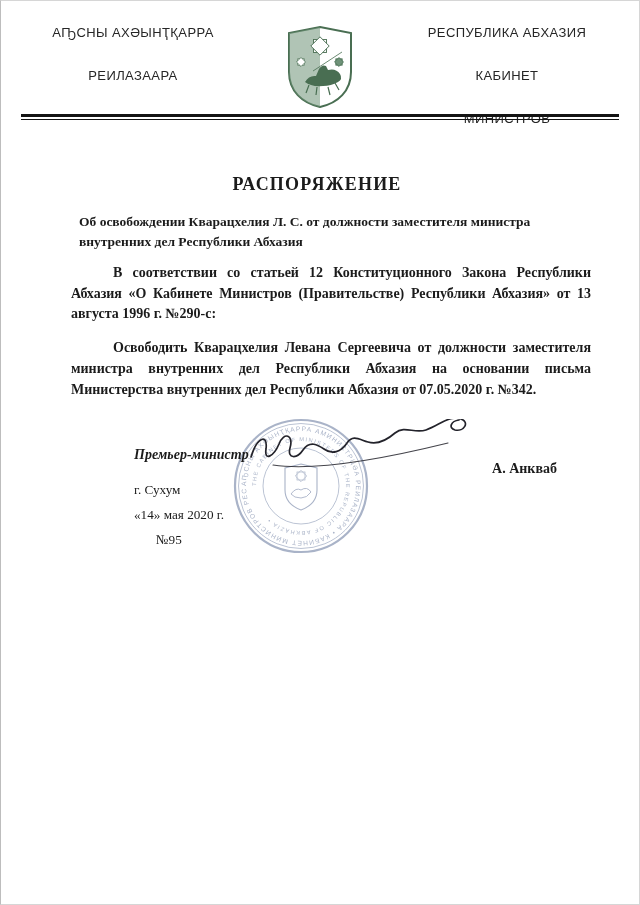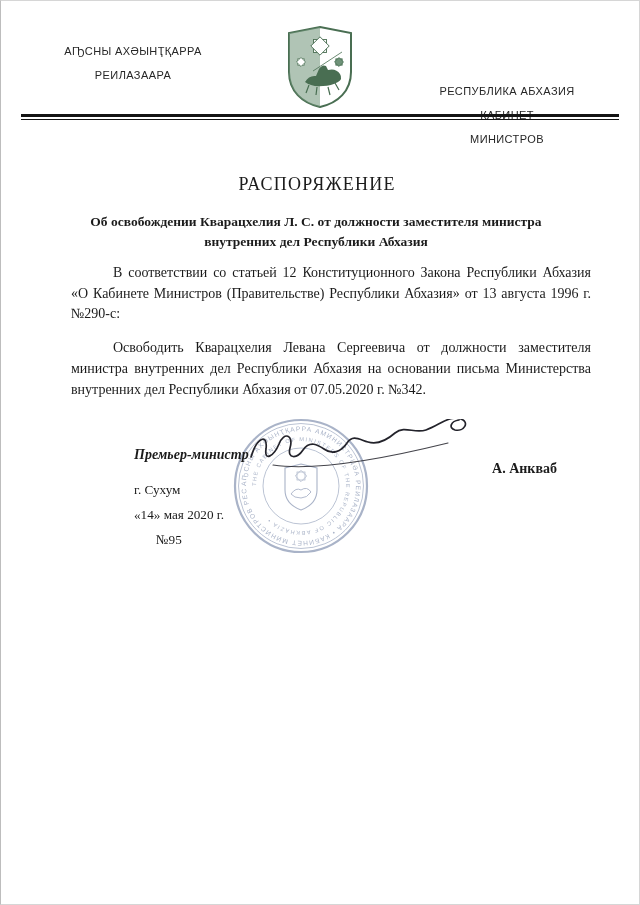--- a/index.html
+++ b/index.html
@@ -7,45 +7,45 @@
   body {
     width:640px; height:905px; position:relative; overflow:hidden;
     font-family:"Liberation Serif", serif; color:#1b1b1b;
   }
   .page {
     position:absolute; inset:0; background:#fff;
     border:1px solid #d6d6d6; border-left-color:#bdbdbd;
   }
   
   .hdr-block {
-    position:absolute; top:44px; width:212px; text-align:center;
-    font-family:"Liberation Sans", sans-serif; font-size:11px;
+    position:absolute; top:24px; width:212px; text-align:center;
+    font-family:"Liberation Sans", sans-serif; font-size:13px;
     letter-spacing:.4px; color:#262626;
-    display:flex; flex-direction:column; gap:12px;
+    display:flex; flex-direction:column; gap:28px;
   }
   .hdr-left  { left:26px; }
-  .hdr-right { right:26px;margin-top:40px; }
+  .hdr-right { right:26px; }
   .emblem { position:absolute; top:23px; left:50%; transform:translateX(-50%); width:74px; height:86px; }
   .rule {
     position:absolute; top:113px; left:20px; right:20px;
     border-top:3px solid #141414;
   }
   .rule::after { content:""; display:block; margin-top:2px; border-top:1px solid #141414; }
   
   .title {
     position:absolute; top:173px; left:0; right:6px; text-align:center;
-    font-weight:normal; font-size:18px; letter-spacing:1.2px;
+    font-weight:bold; font-size:18px; letter-spacing:1.2px;
   }
   .subject {
-    position:absolute; top:211px; left:78px; right:86px; text-align:center;
+    position:absolute; top:211px; left:78px; right:86px; 
     font-weight:bold; font-size:13.5px; line-height:1.5;
   }
   .bodytext {
     position:absolute; top:262px; left:70px; right:48px;
-    font-size:14px; line-height:1.48; text-align:justify;
+    font-size:14px; line-height:1.48; text-align:justify;font-weight:bold;
   }
   .bodytext p { text-indent:42px; margin-bottom:13px; }
   
   .sig-role { position:absolute; top:446px; left:133px; font-weight:bold; font-size:14px; z-index:3;font-style:italic; }
   .sig-name { position:absolute; top:446px; right:82px; font-weight:bold; font-size:14px; z-index:3;margin-top:14px; }
   .stamp { position:absolute; top:414px; left:229px; width:142px; height:142px; opacity:.82; z-index:2; }
   .autograph { position:absolute; top:418px; left:242px; width:238px; height:58px; z-index:4; }
   .foot-line { position:absolute; left:133px; font-size:13.2px; }
   .foot-city { top:481px;text-align:center; }
   .foot-date { top:506px; }

